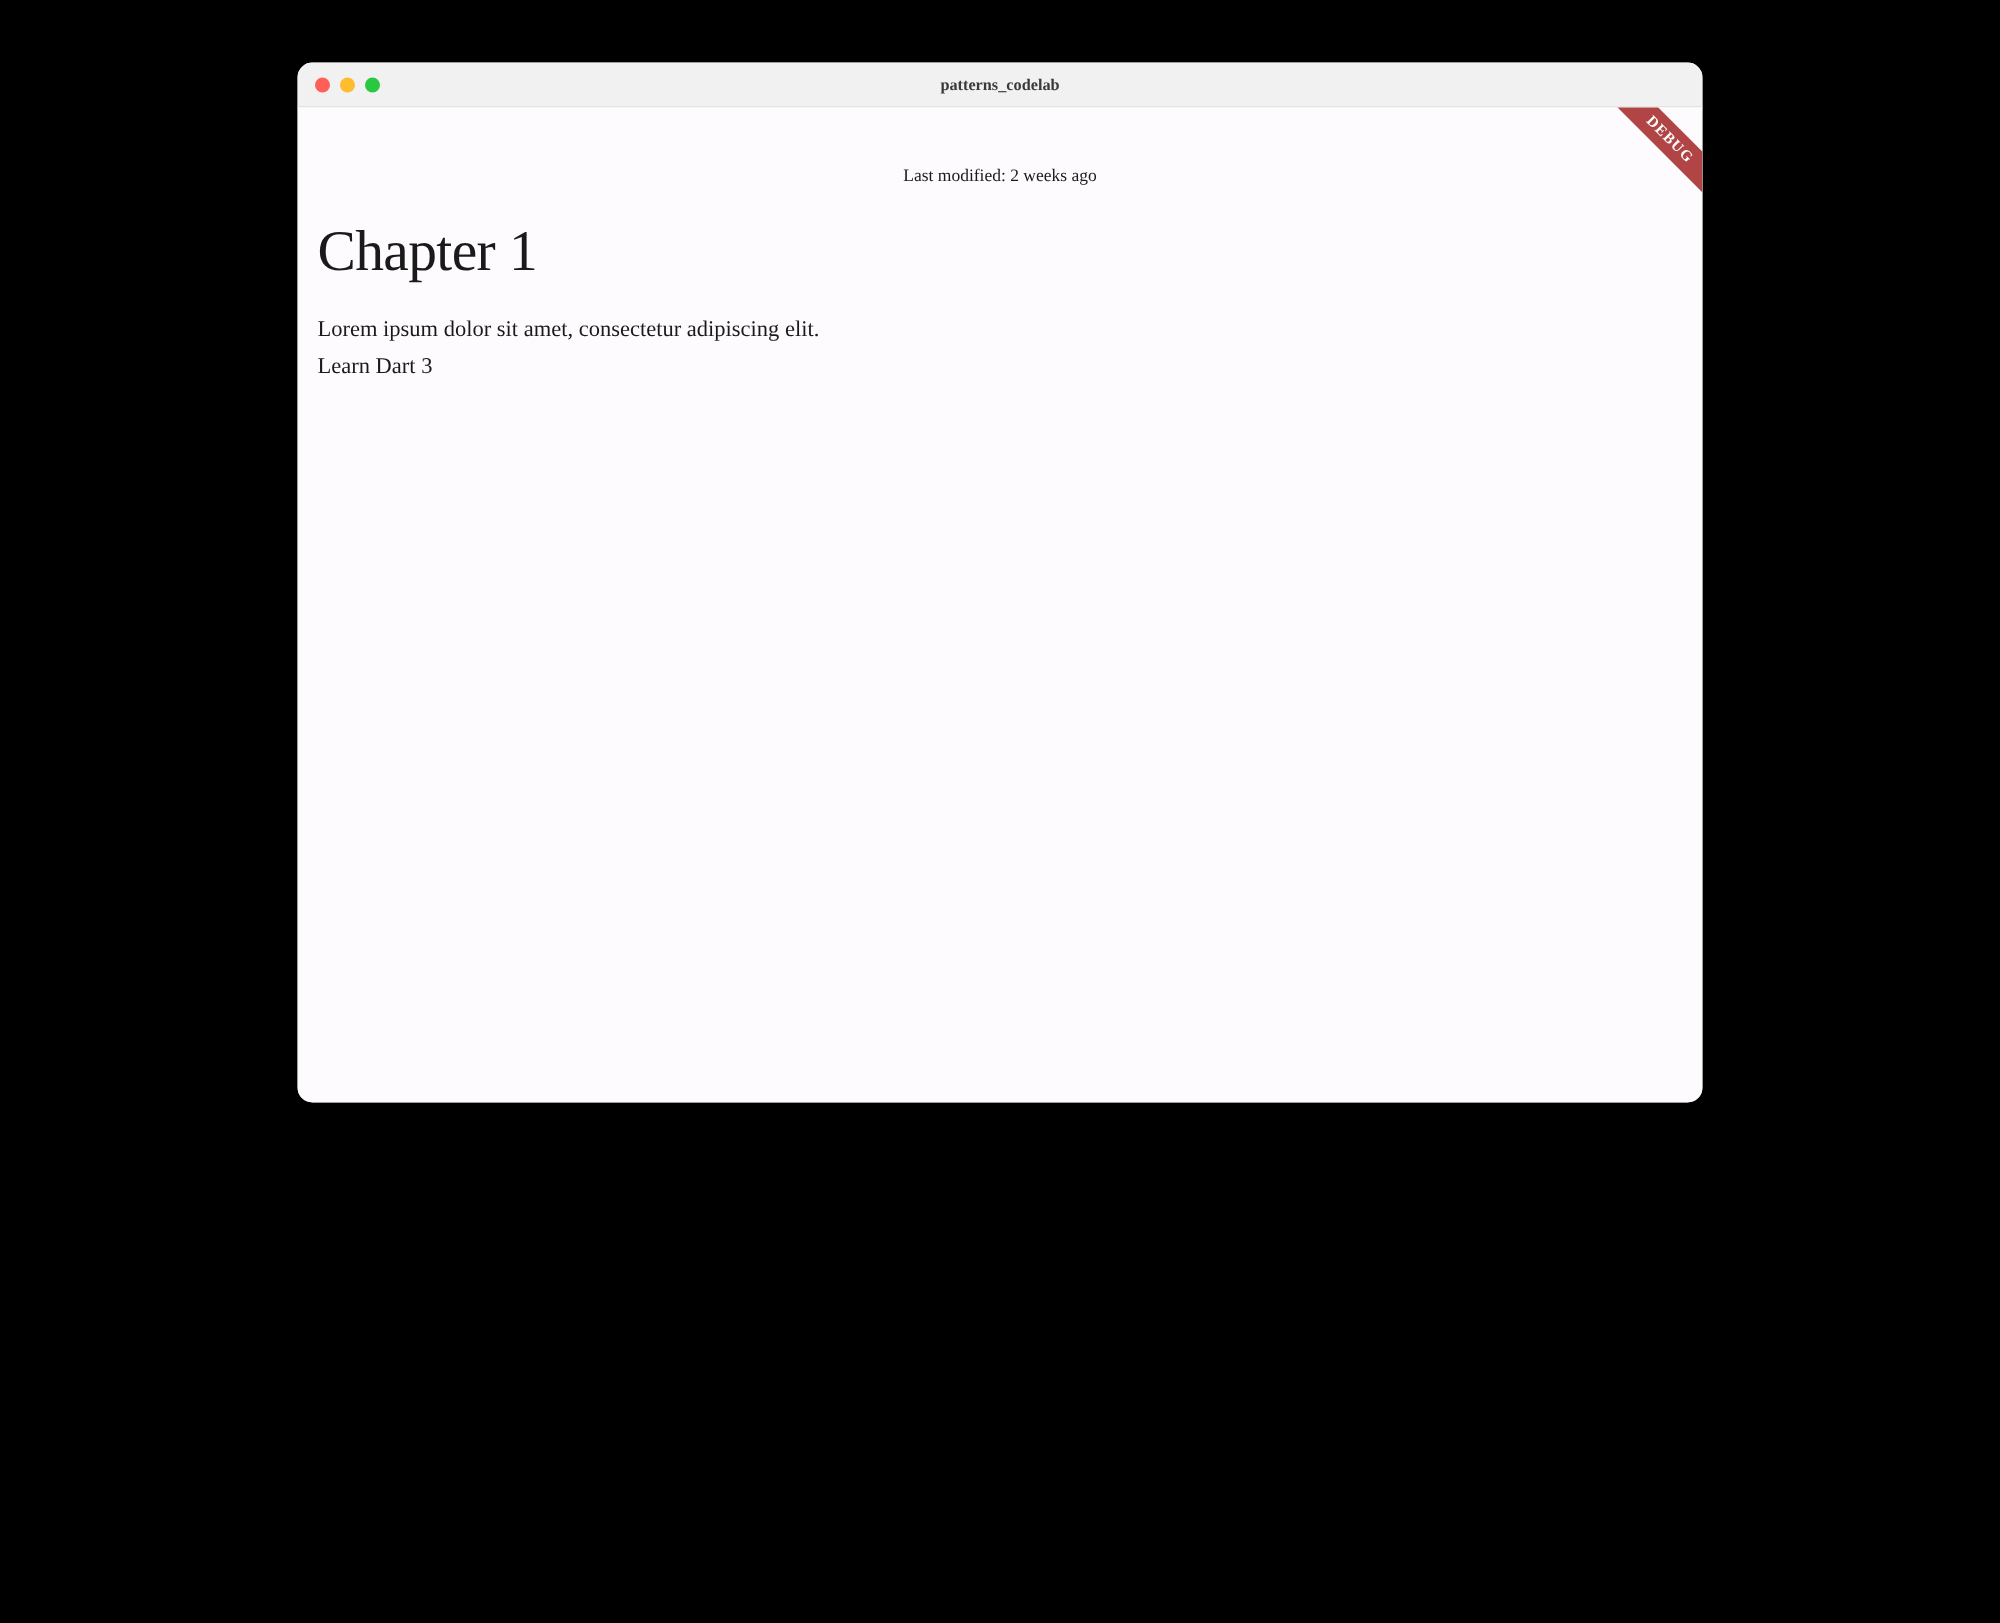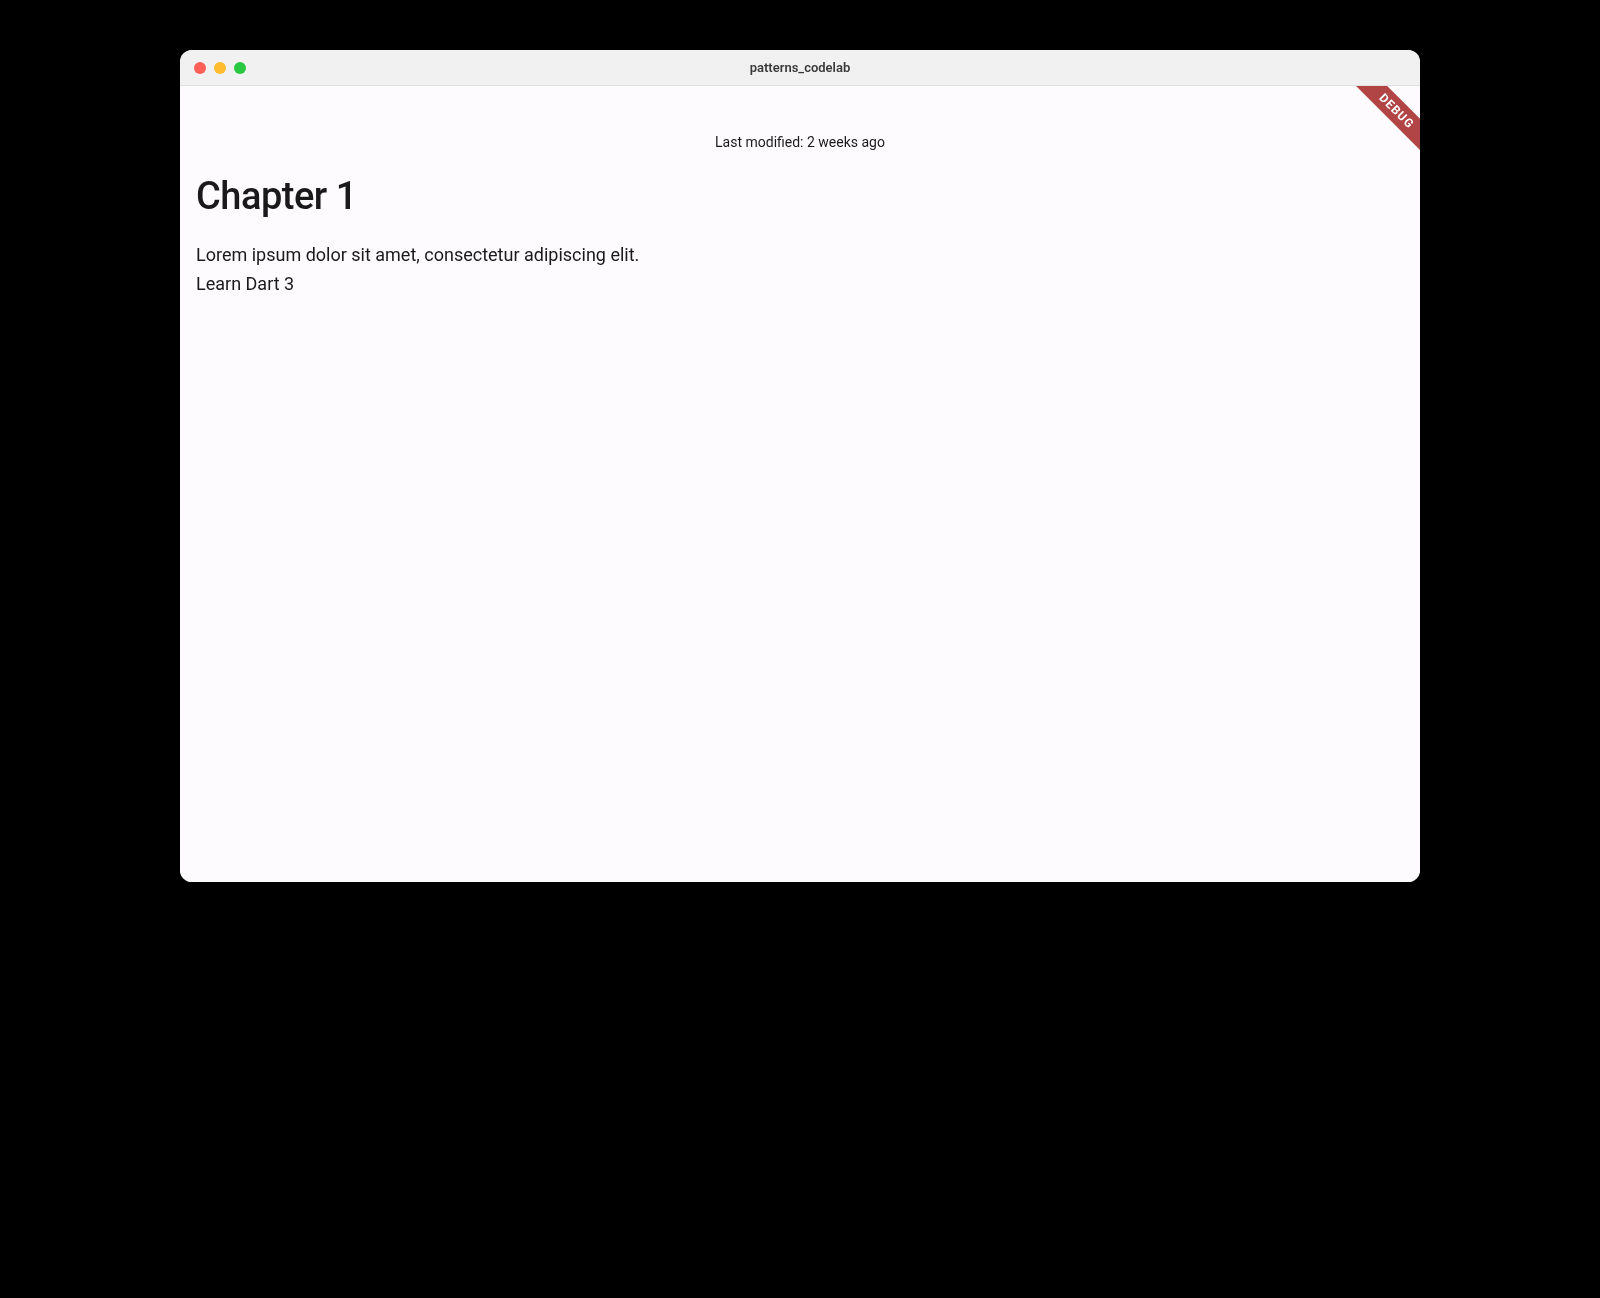--- a/index.html
+++ b/index.html
@@ -13,27 +13,28 @@
       height: 1298px;
       background: #000000;
       font-family: -apple-system, BlinkMacSystemFont, "Segoe UI", Roboto, Helvetica, Arial, sans-serif;
       display: flex;
       align-items: flex-start;
       justify-content: center;
       padding-top: 50px;
     }
     
     .window {
-      width: 1240px;
+      width: 1124px;
       height: 832px;
       background: #ffffff;
       border-radius: 12px;
       box-shadow: 0 20px 60px rgba(0,0,0,0.5);
       overflow: hidden;
       position: relative;
+      font-family: Liberation Serif, serif;
     }
     
     .titlebar {
       height: 36px;
       background: #f1f1f1;
       border-bottom: 1px solid #e0e0e0;
       display: flex;
       align-items: center;
       position: relative;
     }
@@ -101,21 +102,21 @@
       font-size: 14px;
       color: #1a1a1a;
       margin-top: 28px;
     }
     
     .doc-body {
       padding: 24px 16px 0 16px;
     }
     
     .chapter-heading {
-      font-size: 38px;
+      font-size: 46px;
       font-weight: 500;
       color: #1a1a1a;
       letter-spacing: -0.5px;
     }
     
     .doc-text {
       font-size: 18px;
       color: #1a1a1a;
       margin-top: 26px;
     }

